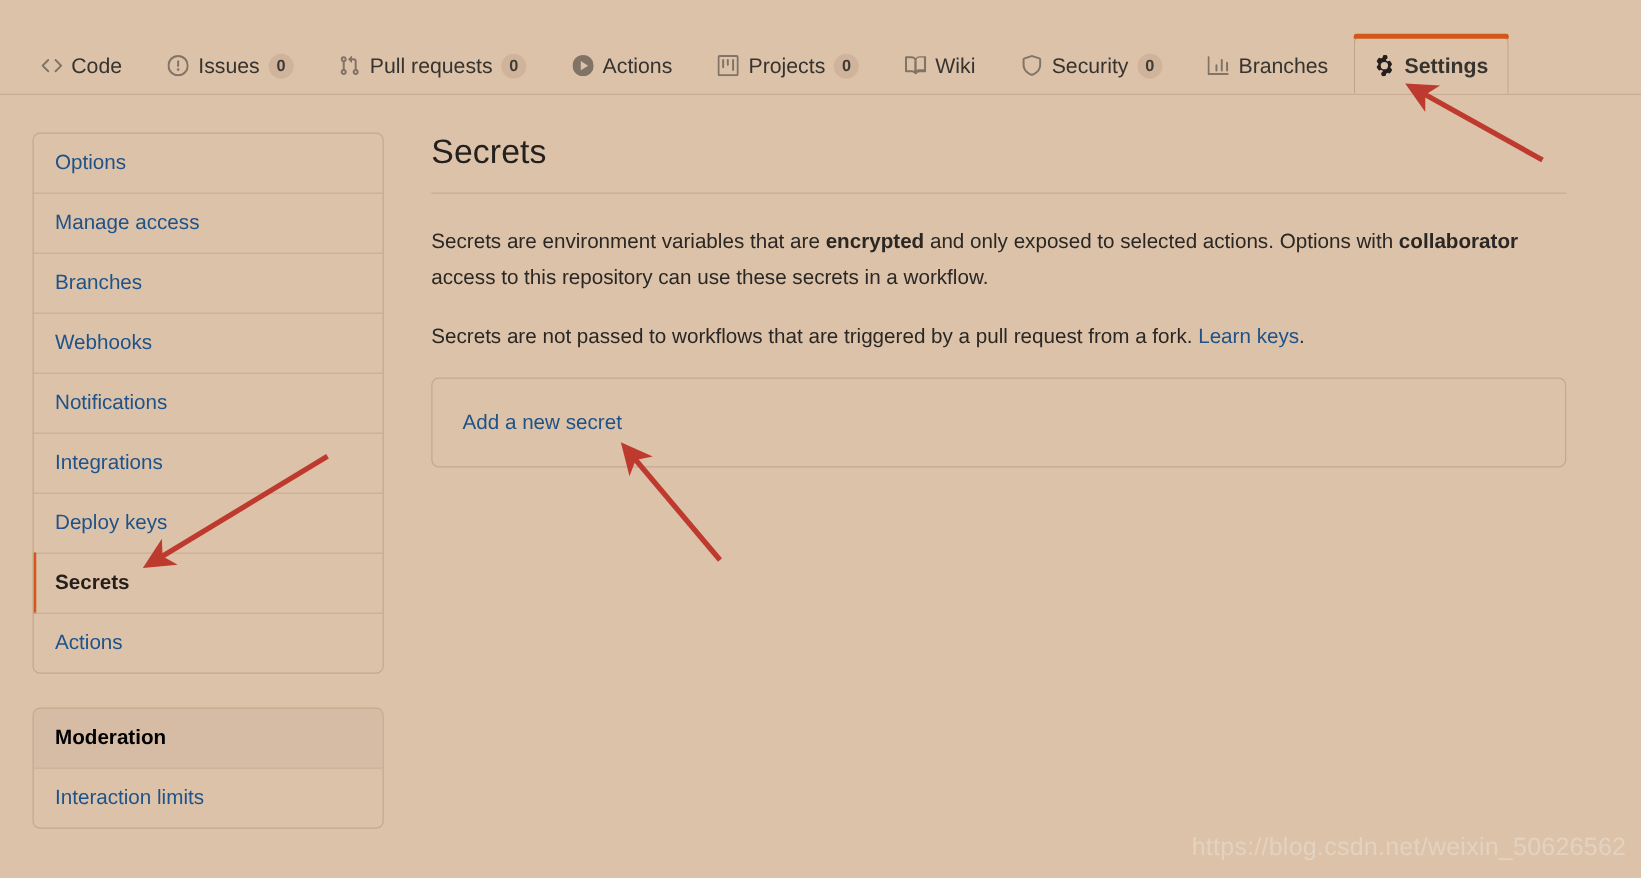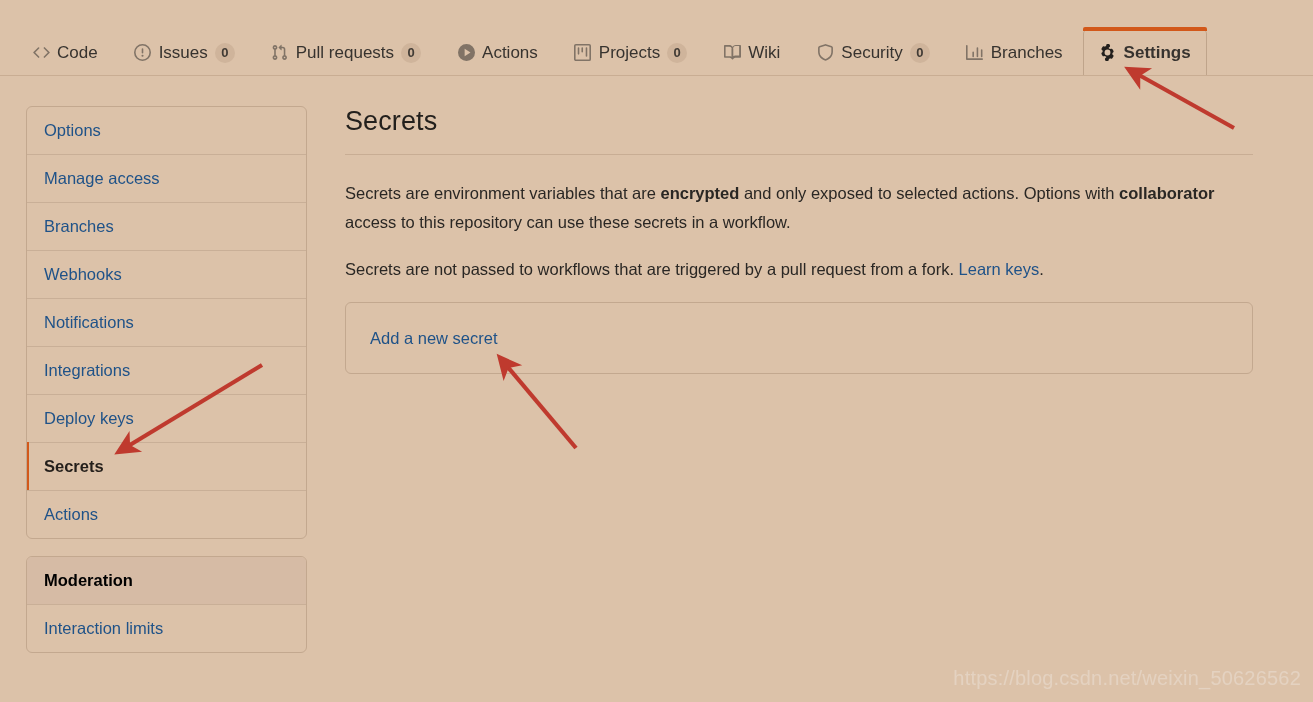--- a/index.html
+++ b/index.html
@@ -114,21 +114,21 @@
     position: absolute;
     left: 26px;
     top: 30px;
     width: 281px;
   }
   .menu-box {
     border: 1px solid #c3a88f;
     border-radius: 6px;
     overflow: hidden;
     background: transparent;
-    margin-bottom: 17px;
+    margin-bottom: 27px;
   }
   .menu-item {
     position: relative;
     display: block;
     box-sizing: border-box;
     padding: 13px 16px 13px 17px;
     font-size: 16.5px;
     color: #1f5288;
     border-top: 1px solid #c9af97;
     cursor: pointer;

